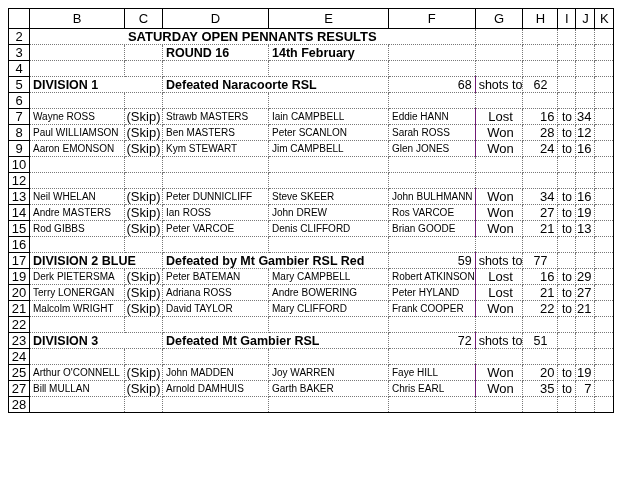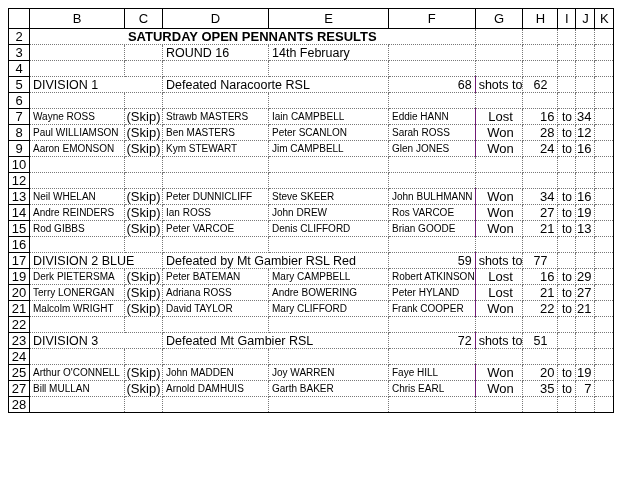--- a/index.html
+++ b/index.html
@@ -34,21 +34,21 @@
   }
   .nm      { font-size: 10px;  padding-left: 3px; text-align: left; }
   .skip    { font-size: 13px;  text-align: center; }
   .outcome { font-size: 13px;  padding-left: 3px; text-align: center; }
   .bdl     { border-left: 1px solid #701a75; }
   .score-r { font-size: 13px;  text-align: right; padding-right: 3px; }
   .to-c    { font-size: 12px;  text-align: center; }
   .num-r   { font-size: 12.5px; text-align: right; padding-right: 3px; }
   .num-c   { font-size: 12.5px; text-align: center; }
   .c-title { font-size: 13px;  text-align: center; font-weight: bold; }
-  .hcell   { font-size: 12.5px; padding-left: 3px; text-align: left; font-weight: normal; }
+  .hcell   { font-size: 12.5px; padding-left: 3px; text-align: left; font-weight: bold; }
   .shots   { font-size: 12.5px; padding-left: 3px; text-align: left; }
 </style>
 </head>
 <body>
 
 <div class="sheet">
   <table>
     <colgroup>
         <col style="width: 21px;">
         <col style="width: 95px;">
@@ -208,21 +208,21 @@
           <td class="nm">Steve SKEER</td>
           <td class="nm">John BULHMANN</td>
           <td class="outcome bdl">Won</td>
           <td class="score-r">34</td>
           <td class="to-c">to</td>
           <td class="score-r">16</td>
           <td></td>
         </tr>
         <tr>
           <th class="rowhead">14</th>
-          <td class="nm">Andre REINDERS</td>
+          <td class="nm">Andre MASTERS</td>
           <td class="skip">(Skip)</td>
           <td class="nm">Ian ROSS</td>
           <td class="nm">John DREW</td>
           <td class="nm">Ros VARCOE</td>
           <td class="outcome bdl">Won</td>
           <td class="score-r">27</td>
           <td class="to-c">to</td>
           <td class="score-r">19</td>
           <td></td>
         </tr>

